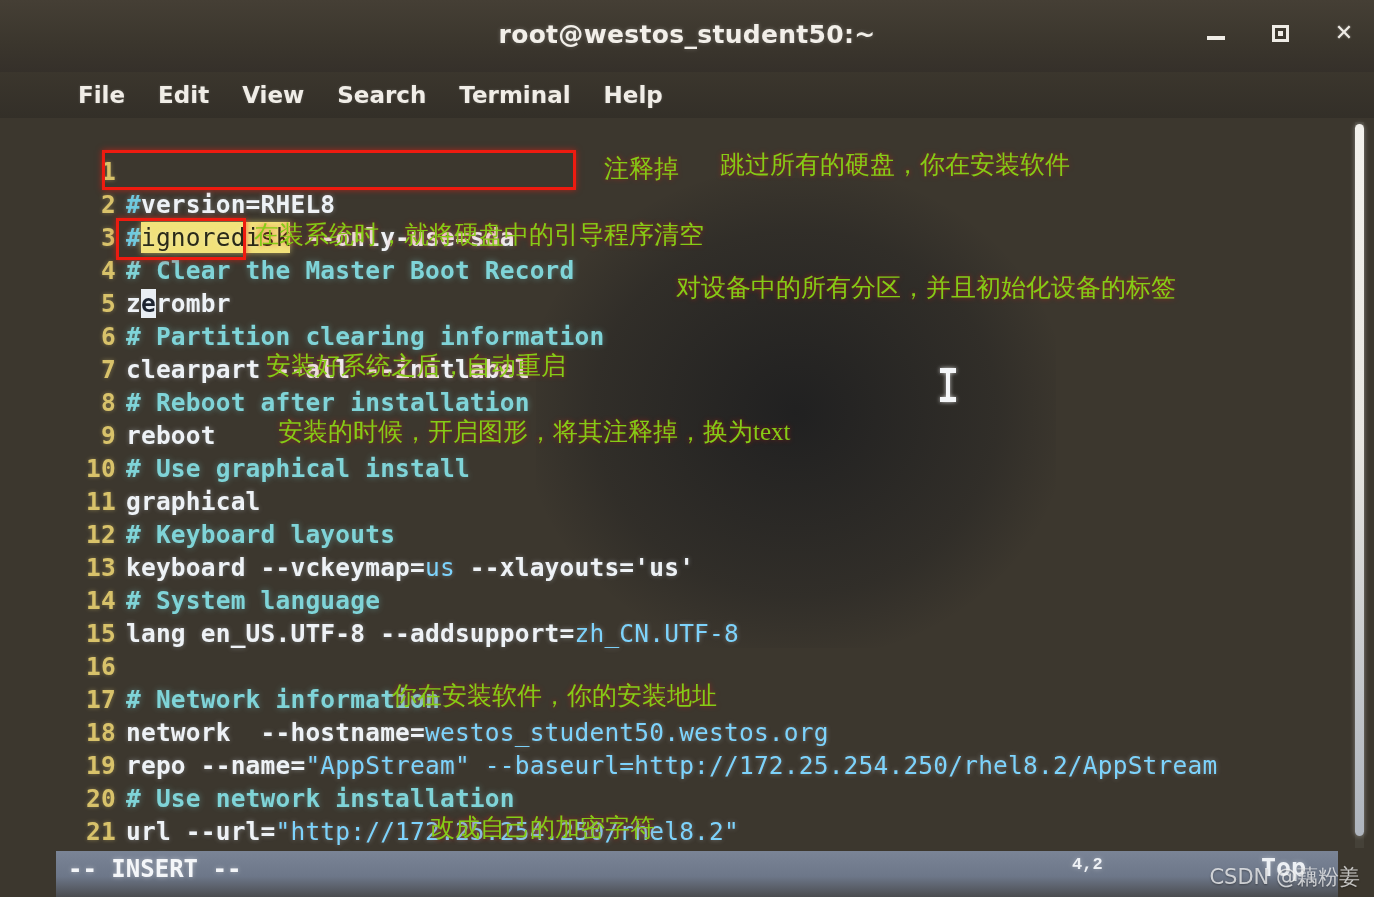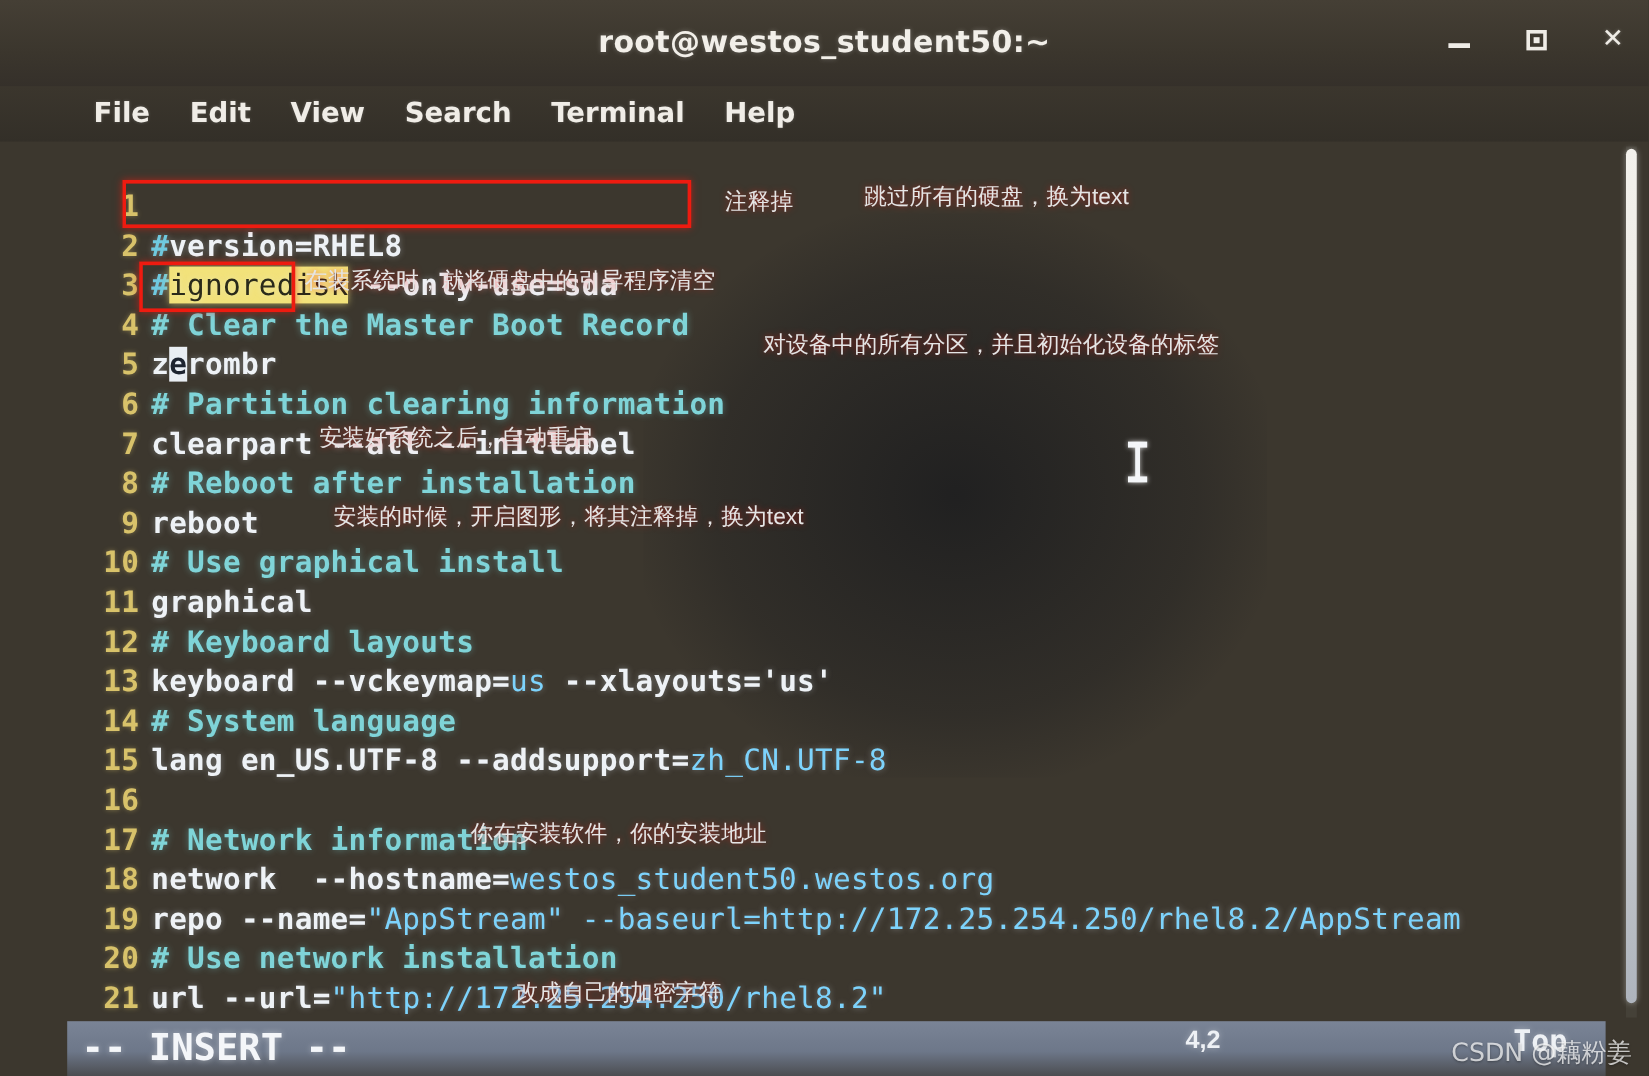--- a/index.html
+++ b/index.html
@@ -75,22 +75,22 @@
     padding:1px 0;
   }
   
   .cursorblk{ background:#e9eef3; color:#1d2430; }
 
   
   .redbox{ position:absolute; border:3px solid #ee1b10; box-shadow:0 0 6px rgba(238,27,16,.6); }
 
   
   .anno{
-    position:absolute; color:#e5e5e5; white-space:pre;
-    font-family:Liberation Sans, sans-serif; font-size:19px; line-height:30px;
+    position:absolute; color:#84cc16; white-space:pre;
+    font-family:Liberation Serif, serif; font-size:25px; line-height:30px;
     text-shadow:0 0 5px rgba(244,27,18,.55);
   }
 
   
   .scrollbar{
     position:absolute; right:10px; top:122px; width:9px; height:726px;
     background:rgba(255,255,255,.05);
   }
   .scrollthumb{
     position:absolute; right:10px; top:124px; width:9px; height:712px;
@@ -98,26 +98,26 @@
     border-radius:5px; box-shadow:0 0 5px rgba(255,255,255,.4);
   }
 
   
   .statusbar{
     position:absolute; left:56px; top:851px; width:1282px; height:46px;
     background:linear-gradient(180deg,#7a8496 0%,#6d7789 55%,#59617180 100%);
   }
   .status-mode{
     position:absolute; left:12px; top:4px; color:#f4f6f9; font-weight:bold;
-    font-family:"DejaVu Sans Mono", monospace; font-size:31px;
+    font-family:"DejaVu Sans Mono", monospace; font-size:24px;
     text-shadow:0 0 5px rgba(255,255,255,.4);
   }
   .status-pos{
-    position:absolute; left:932px; top:4px; color:#eef1f5; font-weight:bold;
-    font-family:Liberation Sans, sans-serif; font-size:21px;
+    position:absolute; left:1016px; top:4px; color:#eef1f5; font-weight:bold;
+    font-family:Liberation Mono, monospace; font-size:17px;
     text-shadow:0 0 5px rgba(255,255,255,.35);
   }
   .status-top{
     position:absolute; left:1205px; top:2px; color:#eef1f5; font-weight:bold;
     font-family:"DejaVu Sans Mono", monospace; font-size:25px;
     text-shadow:0 0 5px rgba(255,255,255,.35);
   }
   .watermark{
     position:absolute; right:14px; bottom:6px; color:rgba(255,255,255,.72);
     font-family:"DejaVu Sans", sans-serif; font-size:21px;
@@ -284,23 +284,23 @@
       </div>
 
       <div class="line" style="top:730px">
         
       </div>
 
       <div class="redbox" style="left:46px;  top:32px;  width:474px; height:40px;"></div>
       <div class="redbox" style="left:60px;  top:100px; width:130px; height:42px;"></div>
 
       <div class="anno" style="left:548px; top:36px;">注释掉</div>
-      <div class="anno" style="left:664px; top:32px;">跳过所有的硬盘，换为text</div>
+      <div class="anno" style="left:664px; top:32px;">跳过所有的硬盘，你在安装软件</div>
       <div class="anno" style="left:198px; top:102px;">在装系统时，就将硬盘中的引导程序清空</div>
-      <div class="anno" style="left:580px; top:155px;">对设备中的所有分区，并且初始化设备的标签</div>
+      <div class="anno" style="left:620px; top:155px;">对设备中的所有分区，并且初始化设备的标签</div>
       <div class="anno" style="left:210px; top:233px;">安装好系统之后，自动重启</div>
       <div class="anno" style="left:222px; top:299px;">安装的时候，开启图形，将其注释掉，换为text</div>
       <div class="anno" style="left:336px; top:563px;">你在安装软件，你的安装地址</div>
       <div class="anno" style="left:374px; top:695px;">改成自己的加密字符</div>
 
       <div class="ibeam">
         <span class="bar-t"></span>
           <span class="stem"></span>
           <span class="bar-b"></span>
       </div>

